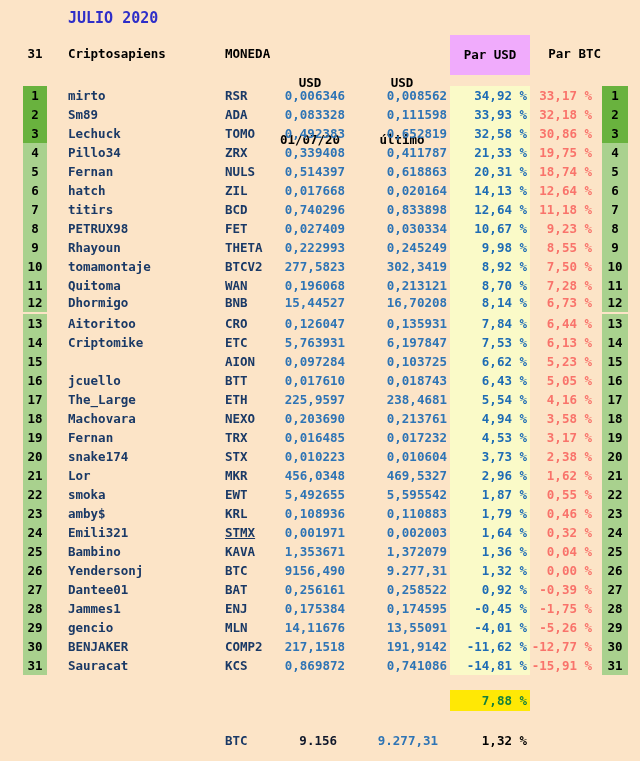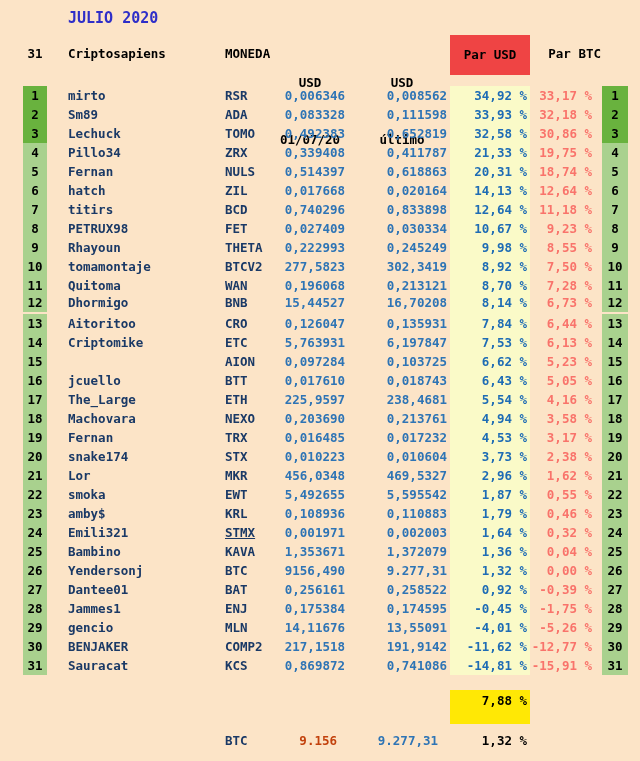--- a/index.html
+++ b/index.html
@@ -20,47 +20,47 @@
     position: absolute; left: 68px; top: 9px; height: 19px; line-height: 19px;
     font-size: 15px; color: #2E2EC8; white-space: pre;
   }
   .hdr { position: absolute; color: #000; font-size: 12.5px; line-height: 19px; white-space: pre; }
   #h-count   { left: 23px;  top: 44px; width: 24px; text-align: center; }
   #h-players { left: 68px;  top: 44px; }
   #h-coin    { left: 225px; top: 44px; }
   #h-usd1    { left: 270px; top: 35px; width: 80px; text-align: center; }
   #h-usd2    { left: 362px; top: 35px; width: 80px; text-align: center; }
   #h-parusd  { left: 450px; top: 35px; width: 80px; height: 40px; line-height: 40px;
-               text-align: center; background: #ef4444; }
+               text-align: center; background: #f0abfc; }
   #h-parbtc  { left: 533px; top: 44px; width: 68px; text-align: right; }
 
   #band-parusd {
     position: absolute; left: 450px; top: 86px; width: 80px; height: 589px;
     background: #FAFAC8;
   }
   .row { position: absolute; left: 0; width: 640px; height: 19px; }
   .rank-l { left: 23px;  width: 24px; text-align: center; background: #A9D18E; color: #000; }
   .rank-r { left: 602px; width: 26px; text-align: center; background: #A9D18E; color: #000; }
   .row.top3 .rank-l, .row.top3 .rank-r { background: #69B23E; }
   .name { left: 68px;  color: #1A3966; }
   .coin { left: 225px; color: #1A3966; }
   .coin.u { text-decoration: underline; }
   .usd1 { left: 245px; width: 100px; text-align: right; color: #2E74B5; }
   .usd2 { left: 347px; width: 100px; text-align: right; color: #2E74B5; }
   .pusd { left: 430px; width: 100px; text-align: right; padding-right: 3px; color: #1E6CB5; }
   .pbtc { left: 492px; width: 100px; text-align: right; color: #F9736B; }
 
   #summary-cell {
-    position: absolute; left: 450px; top: 690px; width: 80px; height: 34px;
+    position: absolute; left: 450px; top: 690px; width: 80px; height: 21px;
     line-height: 21px; background: #FFE805; text-align: right; padding-right: 3px;
-    color: #000000; font-size: 12.5px; white-space: pre;
+    color: #15803d; font-size: 12.5px; white-space: pre;
   }
   #footer-row { position: absolute; left: 0; top: 731px; width: 640px; height: 19px; }
   #f-coin { left: 225px; color: #1A3966; }
-  #f-usd1 { left: 245px; width: 92px;  text-align: right; color: #c2410c; }
+  #f-usd1 { left: 245px; width: 92px;  text-align: right; color: #0f172a; }
   #f-usd2 { left: 347px; width: 91px;  text-align: right; color: #2E74B5; }
   #f-pusd { left: 430px; width: 100px; text-align: right; padding-right: 3px; color: #000; }
 </style>
 </head>
 <body>
 
 <div id="sheet">
 
   <div id="sheet-title">JULIO 2020</div>
 

